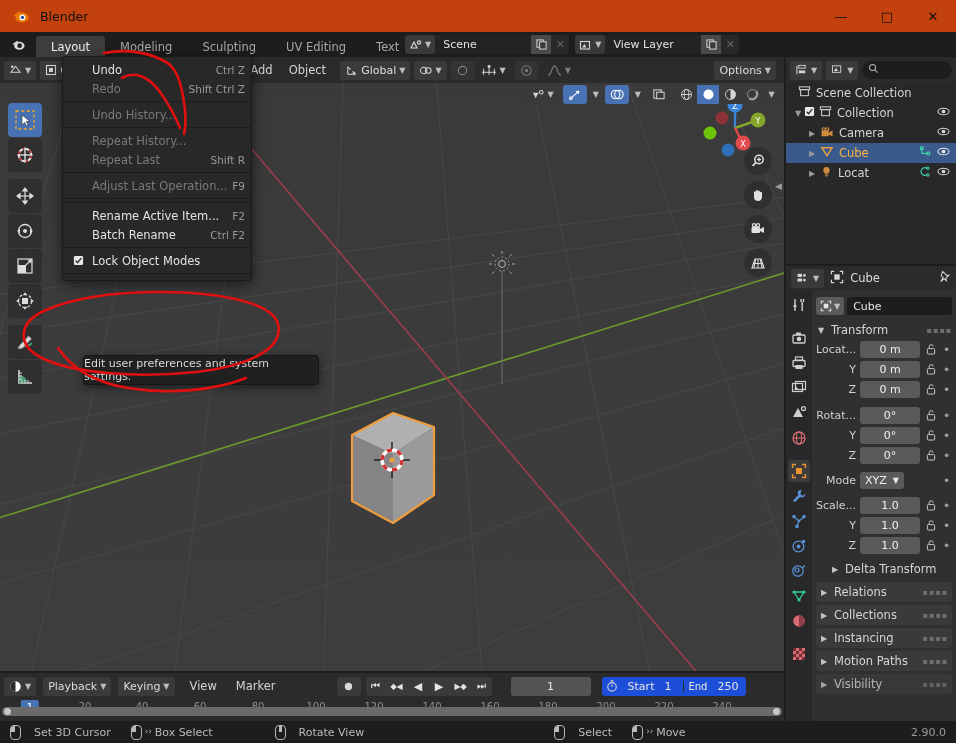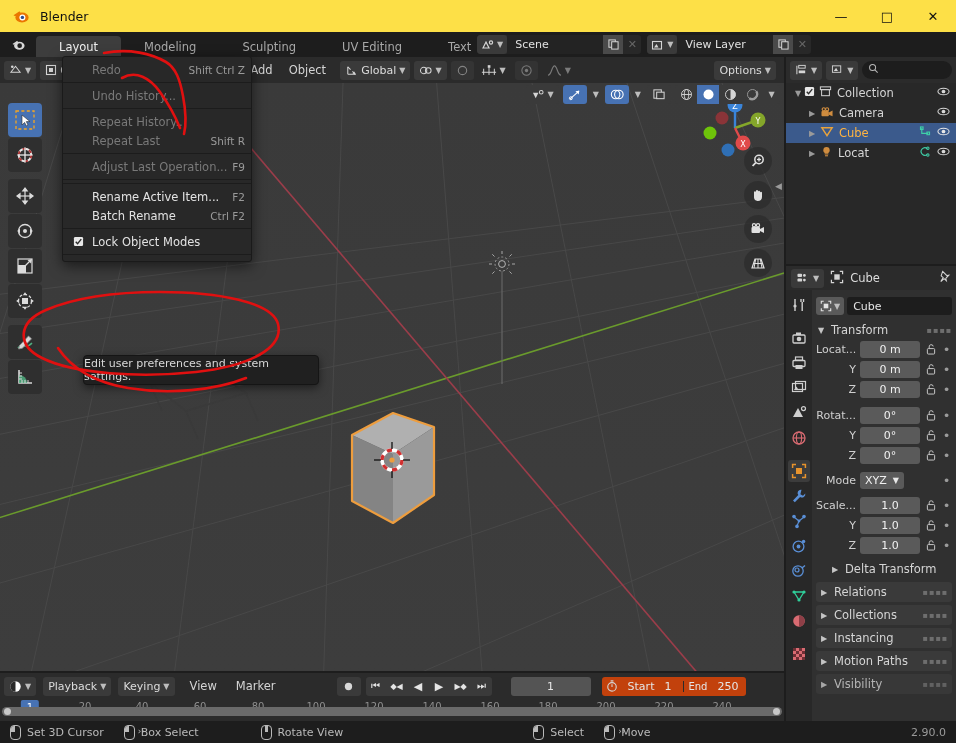--- a/index.html
+++ b/index.html
@@ -9,41 +9,41 @@
     font-family: "DejaVu Sans", "Liberation Sans", sans-serif;
     font-size: 11px;
     color: #e5e5e5;
     overflow: hidden;
   }
   #app { position: relative; width: 956px; height: 743px; }
 
   
   .titlebar {
     position: absolute; left:0; top:0; width:956px; height:32px;
-    background:#fde047; color:#111; display:flex; align-items:center;
+    background:#c2410c; color:#111; display:flex; align-items:center;
   }
   .titlebar .tb-logo { margin-left:12px; width:18px; height:18px; display:flex; align-items:center; justify-content:center; }
   .titlebar .tb-title { margin-left:10px; font-size:12.5px; color:#111; }
   .titlebar .tb-ctrls { margin-left:auto; display:flex; height:32px; }
   .titlebar .tb-btn { width:46px; height:32px; display:flex; align-items:center; justify-content:center; color:#111; font-size:13px; }
 
   
   .topbar {
     position:absolute; left:0; top:32px; width:956px; height:25px;
     background:#1d1d1d; display:flex; align-items:center;
   }
   .bl-icon { width:16px; height:16px; display:inline-flex; align-items:center; justify-content:center; }
   .menu-item {
     height:19px; padding:0 9px; display:flex; align-items:center;
     font-size:11.5px; color:#e0e0e0; border-radius:3px; margin-right:1px;
   }
   .menu-item.active { background:#4772b3; color:#fff; }
   .ws-tabs { display:flex; align-items:flex-end; height:25px; margin-left:10px; }
   .ws-tab {
-    height:21px; padding:0 23px; display:flex; align-items:center;
+    height:21px; padding:0 15px; display:flex; align-items:center;
     font-size:11.5px; color:#a8a8a8; border-radius:4px 4px 0 0;
   }
   .ws-tab.active { background:#3d3d3d; color:#f0f0f0; }
   .scene-box {
     display:flex; align-items:center; height:19px; margin-left:4px;
     background:#282828; border-radius:3px; overflow:hidden;
   }
   .id-btn { display:flex; align-items:center; gap:2px; padding:0 4px; height:19px; background:#3a3a3a; border-radius:3px; }
   .id-name { background:#232323; height:19px; display:flex; align-items:center; padding:0 8px; font-size:11px; color:#e0e0e0; min-width:96px;}
   .id-copy { width:20px; height:19px; display:flex; align-items:center; justify-content:center; background:#4a4a4a; }
@@ -148,21 +148,21 @@
   .tl-scrub { position:relative; height:22px; background:#2b2b2b; overflow:hidden;}
   .tl-tick { position:absolute; top:2px; font-size:10px; color:#8e8e8e; transform:translateX(-50%);}
   .tl-playhead { position:absolute; top:1px; height:14px; background:#4772b3; border-radius:2px; display:flex; align-items:center; justify-content:center; font-size:10px; color:#fff; padding:0 6px; transform:translateX(-50%);}
   .tl-scrollbar { position:absolute; left:0; top:705px; width:784px; height:12px; display:flex; align-items:center; }
   .tl-sb-track { margin:0 2px; height:9px; flex:1; background:#6a6a6a; border-radius:5px; position:relative;}
   .tl-sb-track::before, .tl-sb-track::after { content:""; position:absolute; top:1px; width:7px; height:7px; border-radius:50%; background:#c8c8c8;}
   .tl-sb-track::before { left:2px; } .tl-sb-track::after { right:2px; }
 
   
   .statusbar { position:absolute; left:0; top:721px; width:956px; height:22px; background:#1d1d1d; display:flex; align-items:center; padding:0 10px; gap:6px; font-size:11px; color:#b9b9b9;}
-  .sb-item { display:flex; align-items:center; gap:6px; margin-right:14px; }
+  .sb-item { display:flex; align-items:center; gap:13px; margin-right:14px; }
   .sb-ver { margin-left:auto; color:#9b9b9b; font-size:11px;}
   .mouse-ico { width:11px; height:15px; border:1.3px solid #b9b9b9; border-radius:4px; display:inline-block; position:relative;}
   .mouse-ico.l::before { content:""; position:absolute; left:0; top:0; width:4px; height:6px; background:#b9b9b9; border-radius:3px 0 0 0;}
   .mouse-ico.m::before { content:""; position:absolute; left:3px; top:0; width:3.5px; height:6px; background:#b9b9b9;}
   .mouse-wheel { position:absolute; left:13px; top:0px; font-size:9px; color:#b9b9b9;}
 </style>
 </head>
 <body>
 
 <div id="app">
@@ -583,20 +583,27 @@
             <line x1="5.7" y1="4" x2="4" y2="13" stroke="#e0e0e0" stroke-width="1"></line>
             <line x1="10.3" y1="4" x2="12" y2="13" stroke="#e0e0e0" stroke-width="1"></line>
           </svg>
       </div>
     </div>
 
     <div style="position:absolute; right:2px; top:124px; color:#9a9a9a; font-size:9px; z-index:5">◀</div>
   </div>
 
   <div class="dropdown">
+    <div class="dd-row">
+      <span class="dd-label">
+          <span class="dd-ico"></span>
+        <span>Undo</span>
+        </span>
+      <span class="dd-key">Ctrl Z</span>
+    </div>
     <div class="dd-row disabled">
       <span class="dd-label">
           <span class="dd-ico"></span>
         <span>Redo</span>
         </span>
       <span class="dd-key">Shift Ctrl Z</span>
     </div>
     <div class="dd-sep"></div>
     <div class="dd-row disabled">
       <span class="dd-label">
@@ -679,20 +686,29 @@
       <div class="out-search">
         <span>
           <svg width="11" height="11" viewBox="0 0 12 12">
               <circle cx="5" cy="5" r="3.3" fill="none" stroke="#b8b8b8" stroke-width="1.1"></circle>
               <line x1="7.5" y1="7.5" x2="10.5" y2="10.5" stroke="#b8b8b8" stroke-width="1.2"></line>
             </svg>
         </span>
       </div>
     </div>
 
+    <div class="out-row" style="padding-left:12px">
+      <span>
+        <svg width="13" height="13" viewBox="0 0 14 14">
+            <rect x="1.5" y="2" width="11" height="3" fill="none" stroke="#d0d0d0" stroke-width="1.1"></rect>
+            <rect x="2.8" y="5" width="8.4" height="6.5" fill="none" stroke="#d0d0d0" stroke-width="1.1"></rect>
+          </svg>
+      </span>
+      <span class="out-name">Scene Collection</span>
+    </div>
 
     <div class="out-row" style="padding-left:6px">
       <span class="tri">▼</span>
       <span>
         <svg width="11" height="11" viewBox="0 0 12 12">
             <rect x="1" y="1" width="10" height="10" rx="1.5" fill="#e8e8e8"></rect>
             <path d="M3 6.2 L5 8.4 L9 3.4" fill="none" stroke="#2b2b2b" stroke-width="1.5"></path>
           </svg>
       </span>
       <span style="margin-left:4px">
@@ -1139,21 +1155,21 @@
         </div>
         <div style="display:flex; background:#3a3a3a; border-radius:3px; overflow:hidden">
           <div style="width:20px;height:19px;display:flex;align-items:center;justify-content:center;font-size:10px">⏮</div>
           <div style="width:22px;height:19px;display:flex;align-items:center;justify-content:center;font-size:8px">◆◀</div>
           <div style="width:21px;height:19px;display:flex;align-items:center;justify-content:center;font-size:11px">◀</div>
           <div style="width:21px;height:19px;display:flex;align-items:center;justify-content:center;font-size:11px">▶</div>
           <div style="width:22px;height:19px;display:flex;align-items:center;justify-content:center;font-size:8px">▶◆</div>
           <div style="width:20px;height:19px;display:flex;align-items:center;justify-content:center;font-size:10px">⏭</div>
         </div>
         <div class="tl-frame" style="margin-left:14px">1</div>
-        <div style="display:flex; align-items:center; background:#c2410c; border-radius:3px; height:19px; margin-left:6px">
+        <div style="display:flex; align-items:center; background:#1d4ed8; border-radius:3px; height:19px; margin-left:6px">
           <span style="width:20px;display:flex;align-items:center;justify-content:center">
             <svg width="12" height="12" viewBox="0 0 13 13">
                 <circle cx="6.5" cy="7.5" r="4.6" fill="none" stroke="#d5d5d5" stroke-width="1.2"></circle>
                 <line x1="6.5" y1="7.5" x2="6.5" y2="4.6" stroke="#d5d5d5" stroke-width="1.2"></line>
                 <line x1="5" y1="1" x2="8" y2="1" stroke="#d5d5d5" stroke-width="1.4"></line>
               </svg>
           </span>
           <span style="padding:0 10px 0 6px; font-size:11px">Start</span>
           <span style="padding-right:12px; font-size:11px">1</span>
           <span style="padding:0 10px 0 4px; font-size:10px; border-left:1px solid #2b2b2b">End</span>

